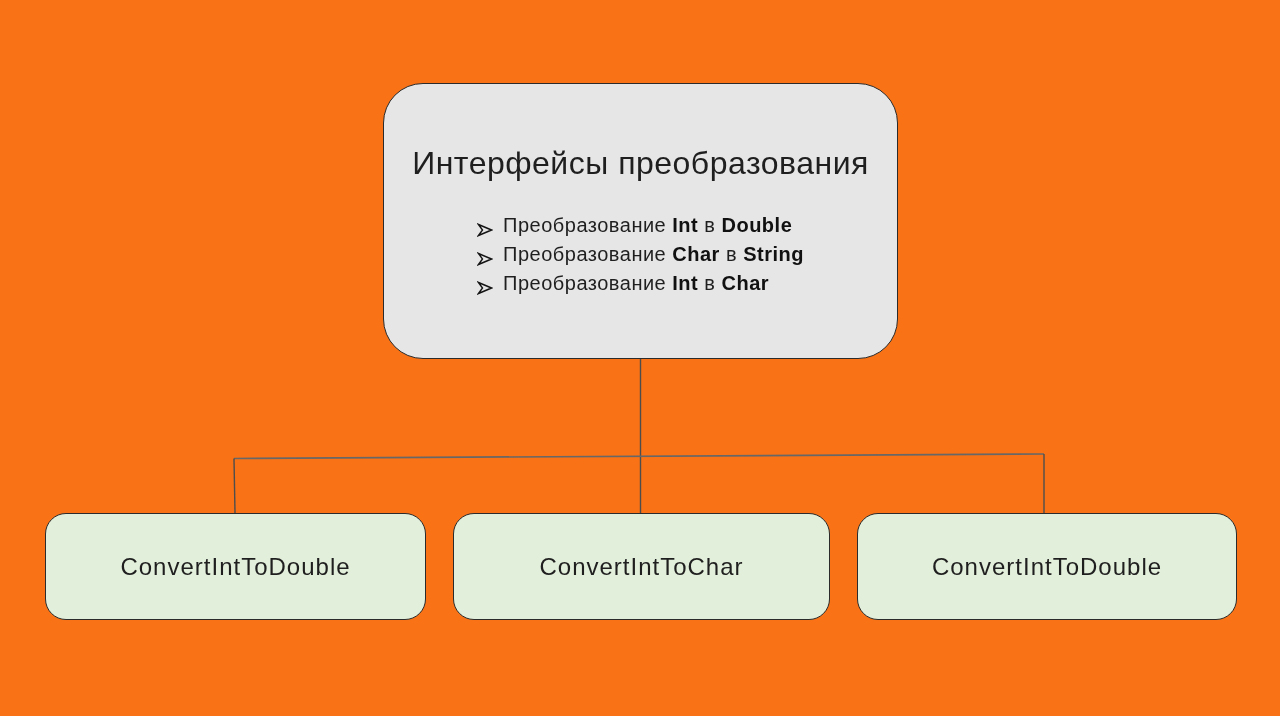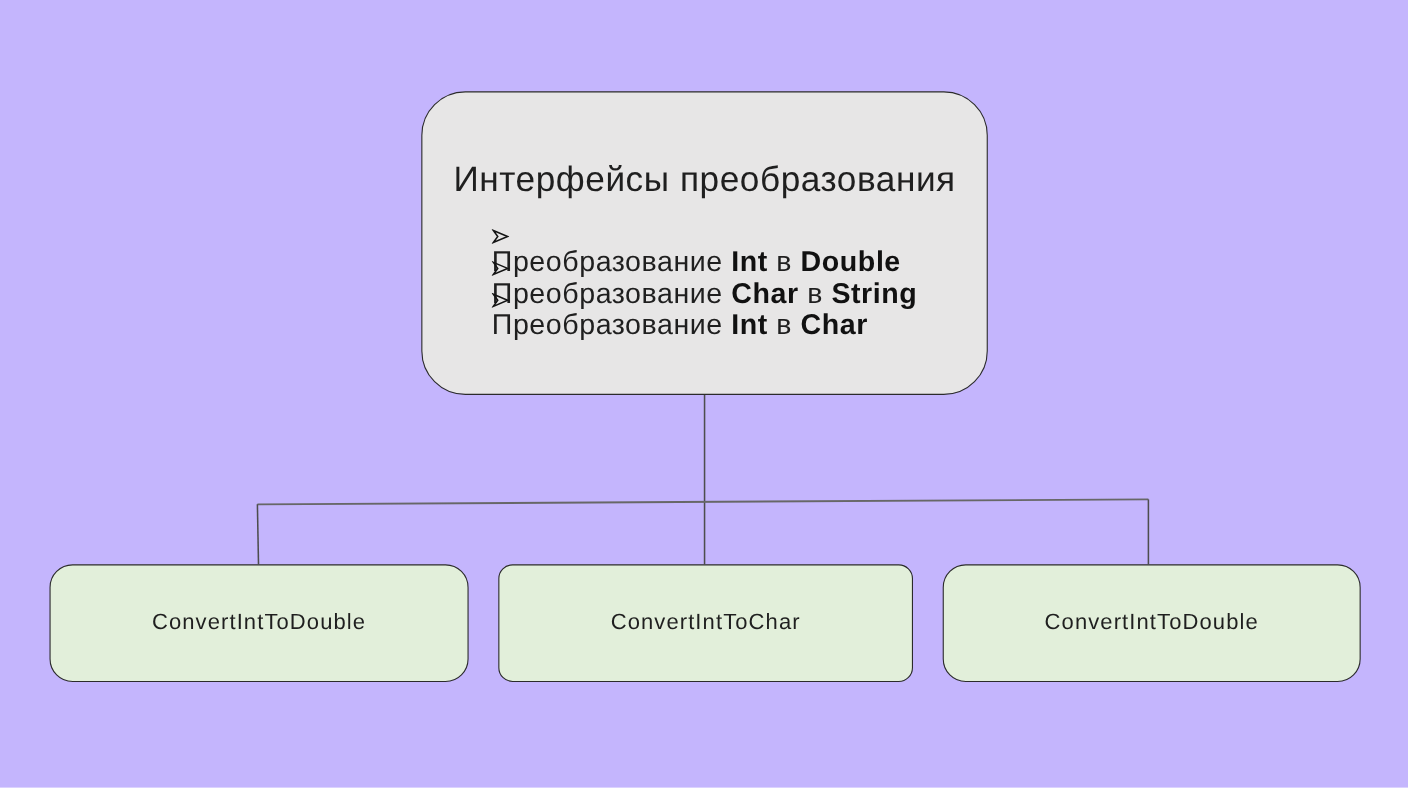--- a/index.html
+++ b/index.html
@@ -6,21 +6,21 @@
     --root-fill:#e7e6e6;
     --root-border:#2b2b2b;
     --child-fill:#e2efda;
     --child-border:#2b2b2b;
     --connector:#4d4d4d;
     --text:#1f1f1f;
   }
   *{margin:0;padding:0;box-sizing:border-box;}
   html,body{width:1280px;height:720px;overflow:hidden;background:#ffffff;}
   body{font-family:"Liberation Sans","DejaVu Sans",sans-serif;color:var(--text);}
-  .slide{position:relative;width:1280px;height:716px;background:#c4b5fd;}
+  .slide{position:relative;width:1280px;height:716px;background:#f97316;}
 
   .connectors{position:absolute;left:0;top:0;width:1280px;height:720px;pointer-events:none;}
   .connectors line{stroke:var(--connector);stroke-width:1.4;}
   .connectors .h-line{stroke-width:1.7;stroke:#676767;}
 
   .root-box{
     position:absolute;left:383px;top:83px;width:515px;height:276px;
     background:var(--root-fill);
     border:1.4px solid var(--root-border);
     border-radius:40px;
@@ -34,47 +34,46 @@
     color:var(--text);
   }
   .bullet-list{
     list-style:none;
     width:-moz-fit-content;
     width:fit-content;
     margin:28px auto 0 auto;
   }
   .bullet-list li{
     display:flex;
-    align-items:flex-start;
+    align-items:flex-end;
     height:29px;
-    font-size:26px;
+    font-size:20px;
     letter-spacing:0.5px;
     white-space:pre;
-    flex-direction:column;
   }
   .bullet-glyph{
     display:inline-flex;
     align-items:center;
     margin-right:10px;
     flex:0 0 auto;
   }
   .bullet-text b{font-weight:700;color:#111111;}
 
   .child-box{
     position:absolute;top:513px;height:107px;
     background:var(--child-fill);
     border:1.4px solid var(--child-border);
     border-radius:21px;
     display:flex;align-items:center;justify-content:center;
-    font-size:20px;
+    font-size:24px;
     letter-spacing:1px;
     color:var(--text);
   }
   .child-1{left:45px;width:381px;}
-  .child-2{left:453px;width:377px;border-radius:13px;}
+  .child-2{left:453px;width:377px;}
   .child-3{left:857px;width:380px;}
 </style>
 </head>
 <body>
 
 <div class="slide">
 
   <svg class="connectors" viewBox="0 0 1280 720">
     <line x1="640.5" y1="359" x2="640.5" y2="513"></line>
     <line class="h-line" x1="234" y1="458.5" x2="1044" y2="454"></line>

